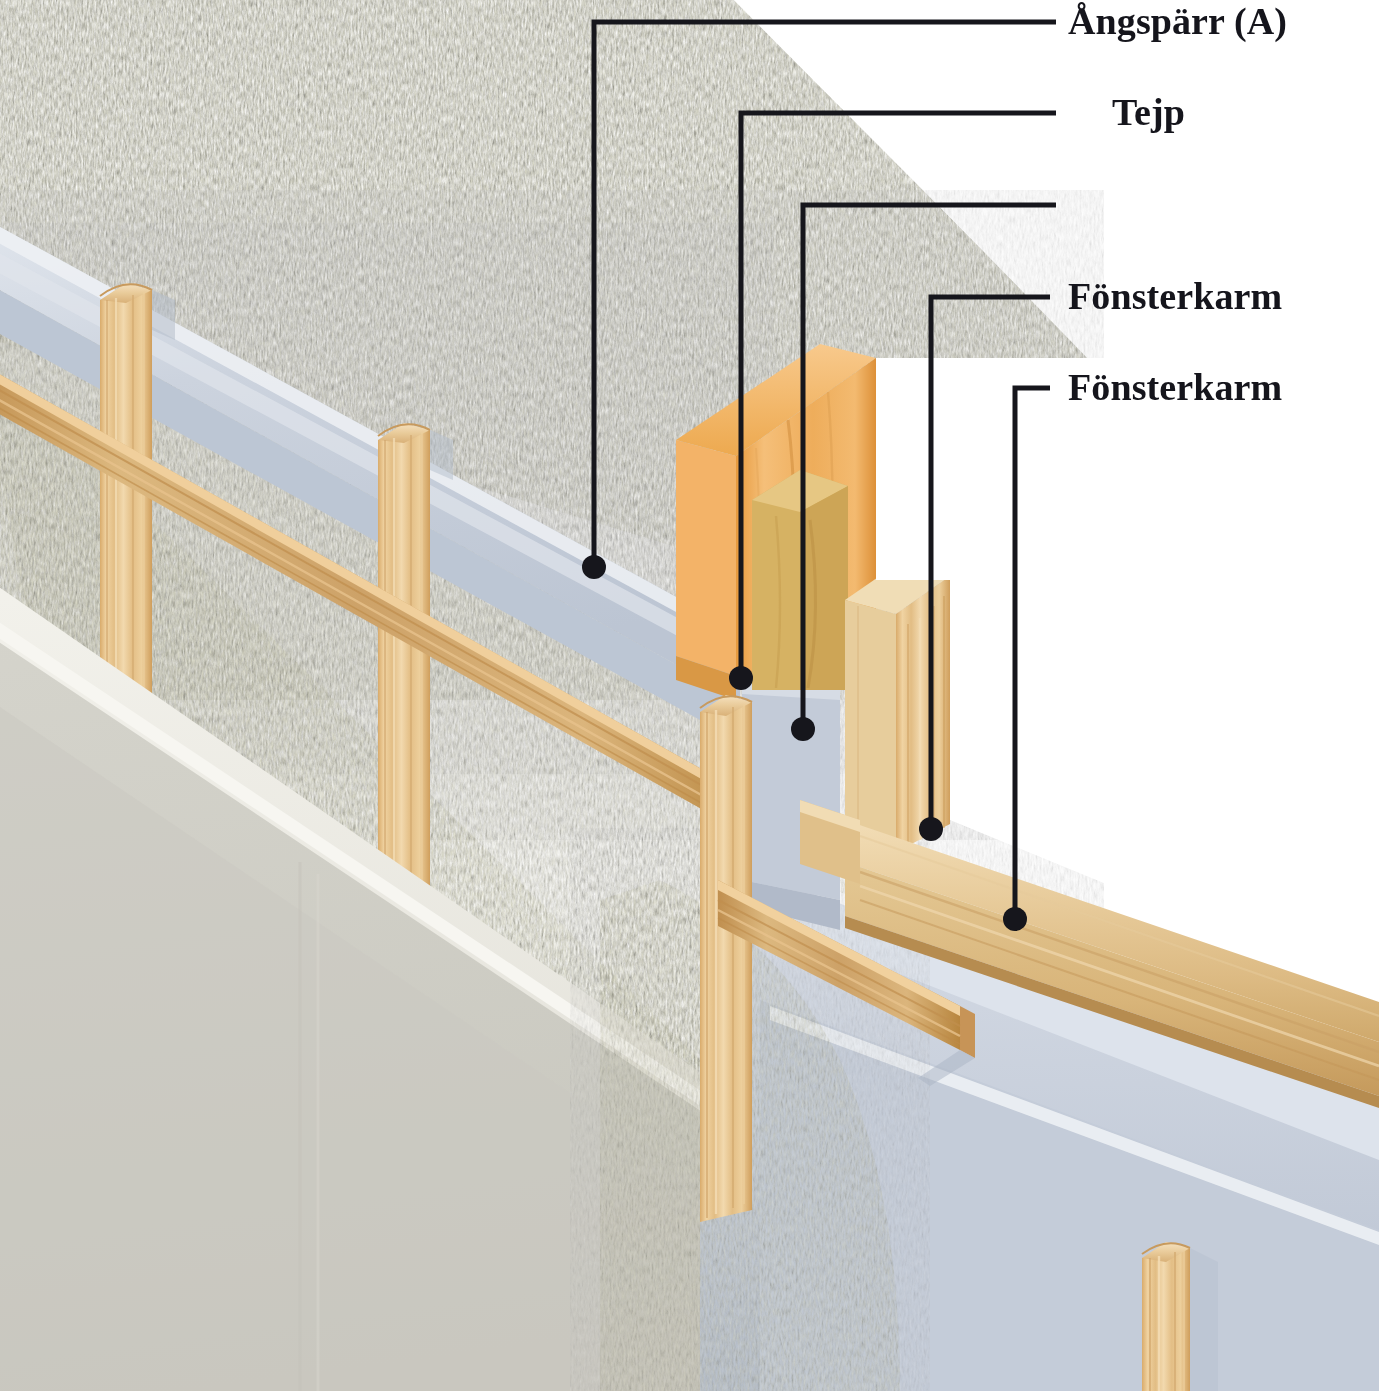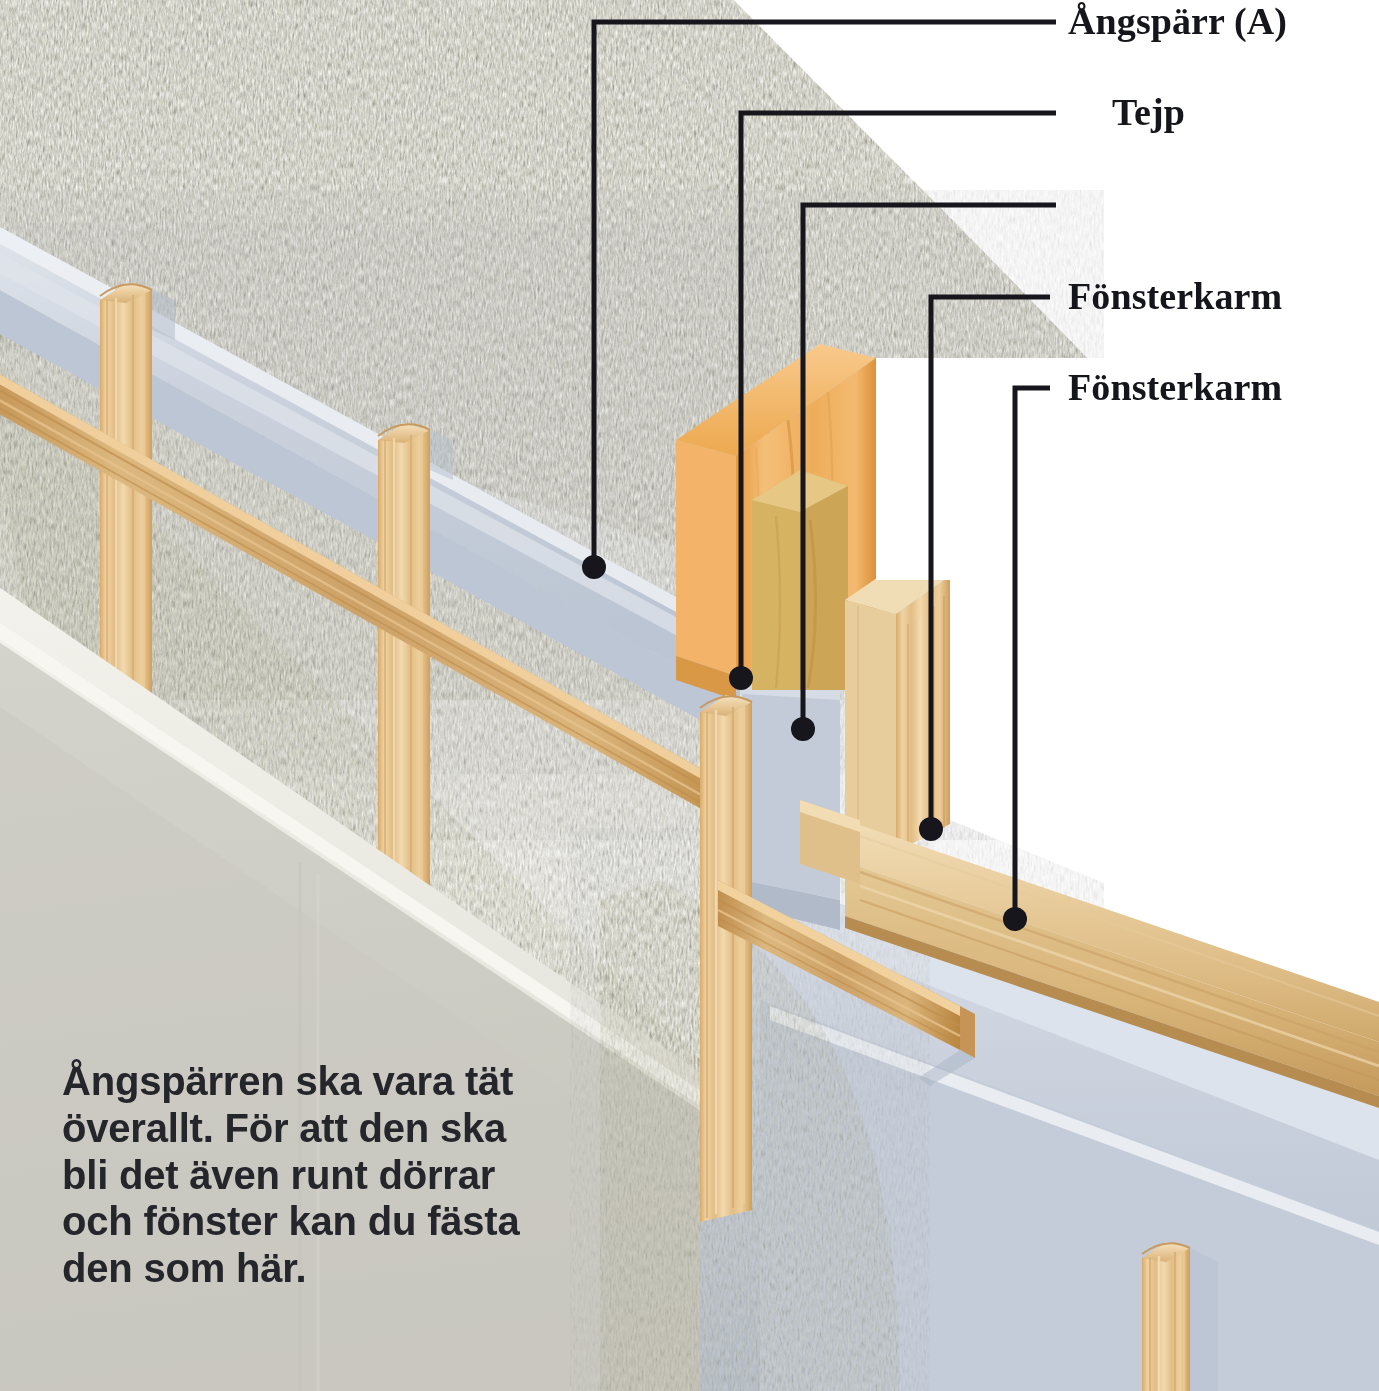--- a/index.html
+++ b/index.html
@@ -337,15 +337,14 @@
         </g>
 
     </g>
   </svg>
 
   <div class="lbl" style="left:1068px;top:2px;">Ångspärr (A)</div>
   <div class="lbl" style="left:1068px;top:93px;margin-left:44px;">Tejp</div>
   <div class="lbl" style="left:1068px;top:277px;">Fönsterkarm</div>
   <div class="lbl" style="left:1068px;top:368px;">Fönsterkarm</div>
 
-  <div id="caption">Ångspärren ska vara tät överallt. För att den ska bli det även runt dörrar och fönster kan du fästa den som här.</div>
 
 </div>
 
 </body></html>

